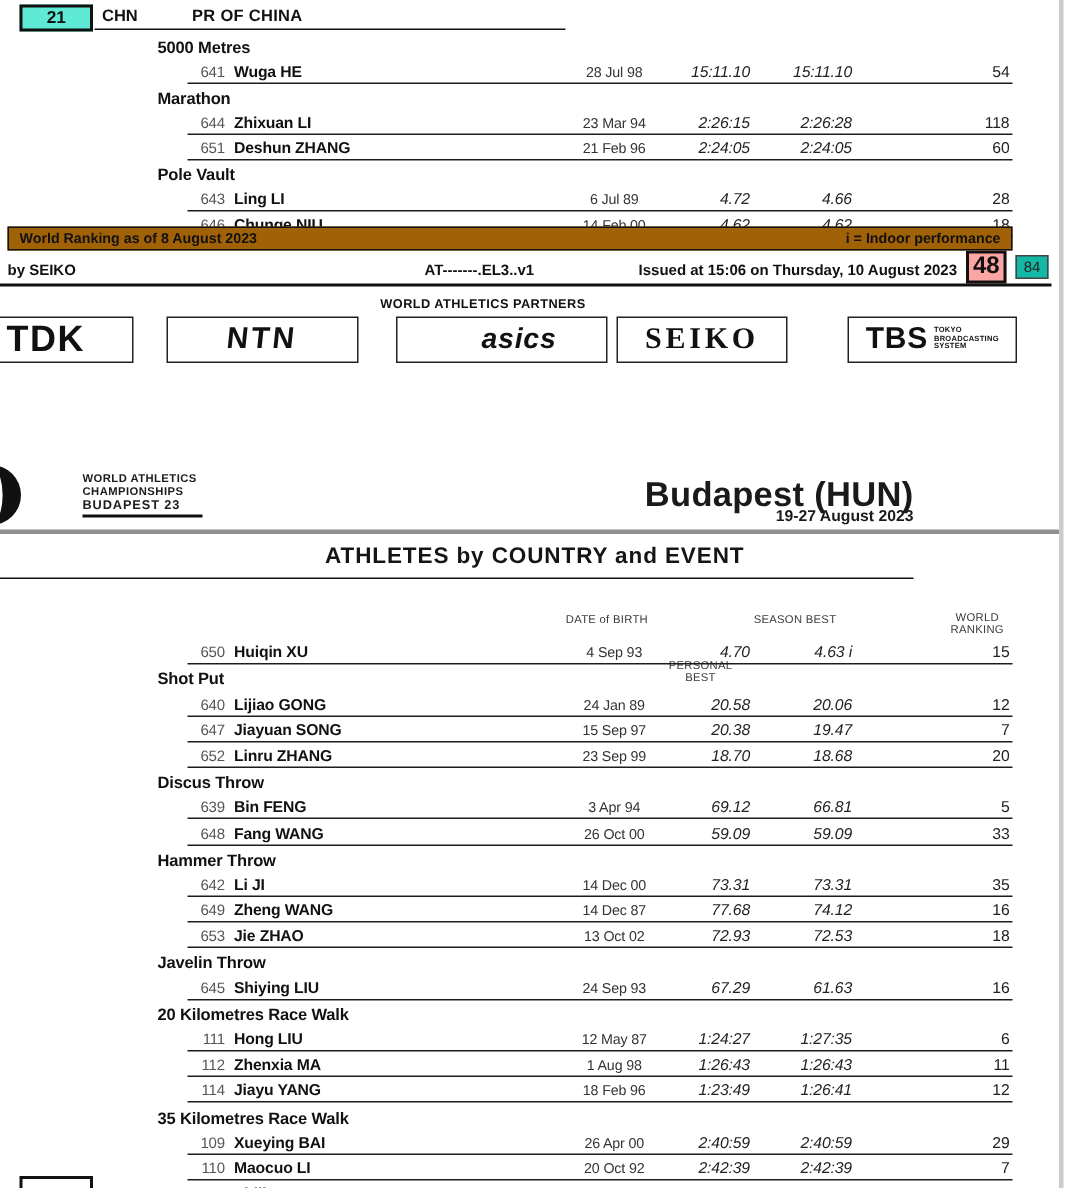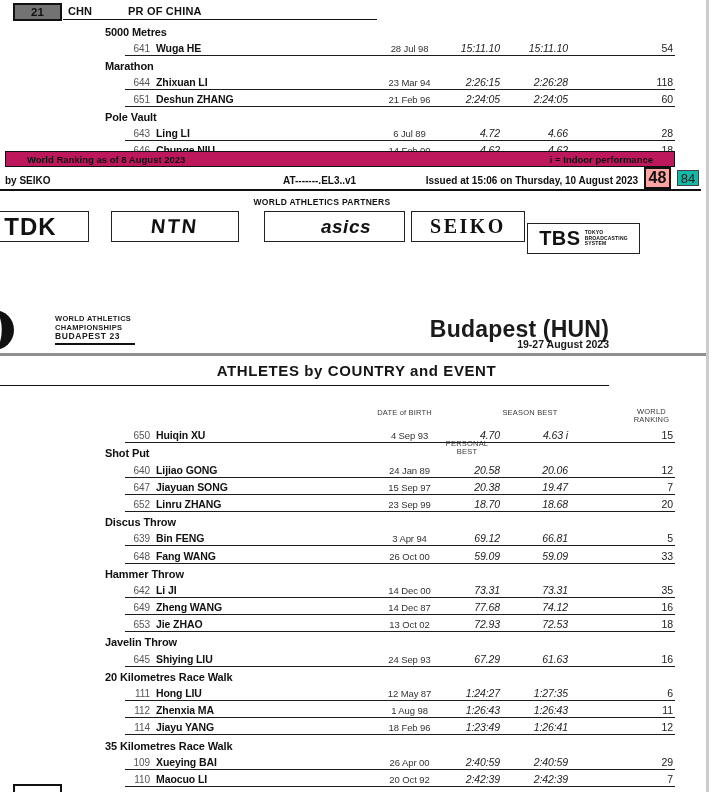--- a/index.html
+++ b/index.html
@@ -16,50 +16,50 @@
   .cell{padding-bottom:1px;white-space:nowrap;letter-spacing:-0.1px;}
   .cell-bib{text-align:right;font-size:10px;color:#555;}
   .cell-name{padding-left:6px;font-weight:bold;font-size:10.5px;color:#111;}
   .cell-dob{text-align:center;font-size:9.5px;color:#333;}
   .cell-pb,.cell-sb{text-align:right;font-size:10.5px;color:#222;font-style:italic;}
   .cell-wr{text-align:right;font-size:10.5px;color:#222;padding-right:2px;}
   #p2-table .t-row,#p2-table .sec-head{height:16.2px;}
 
   
   #p1-rankbox{position:absolute;left:13px;top:3px;width:45px;height:14px;border:2px solid #111;
-              display:flex;align-items:center;justify-content:center;font-weight:bold;font-size:11.5px;background:#737373;}
+              display:flex;align-items:center;justify-content:center;font-weight:bold;font-size:11.5px;background:#5eead4;}
   #p1-code{position:absolute;left:68px;top:5px;font-weight:bold;font-size:11px;}
   #p1-country{position:absolute;left:128px;top:5px;font-weight:bold;font-size:11px;letter-spacing:0.2px;}
   #p1-hline{position:absolute;left:63px;top:19px;width:314px;border-top:1.6px solid #111;}
   #p1-table{left:105px;top:22px;}
 
   
   #legend-box{position:absolute;left:5px;top:151px;width:670px;height:16px;border:1.6px solid #111;
-              display:flex;justify-content:space-between;align-items:center;padding:0 21px;
-              font-weight:bold;font-size:9.5px;background:#be185d;box-sizing:border-box;text-align:center;}
+              display:flex;justify-content:space-between;align-items:center;padding:0 7px;
+              font-weight:bold;font-size:9.5px;background:#a16207;box-sizing:border-box;text-align:center;}
   .issue-txt{position:absolute;top:175px;font-weight:bold;font-size:10px;white-space:nowrap;}
   #issue-by{left:5px;}
   #issue-code{left:283px;}
   #issue-text{right:75px;text-align:center;}
   #page-num{position:absolute;left:644px;top:167px;width:23px;height:18px;border:2.4px solid #111;
             display:flex;align-items:center;justify-content:center;font-weight:bold;font-size:16px;background:#fca5a5;}
   #page-total{position:absolute;left:677px;top:170px;width:20px;height:14px;border:1.2px solid #444;
-              display:flex;align-items:center;justify-content:center;font-size:13px;color:#222;background:#14b8a6;}
+              display:flex;align-items:center;justify-content:center;font-size:10px;color:#222;background:#14b8a6;}
   #issue-line{position:absolute;left:0;top:189px;width:701px;border-top:2px solid #111;}
 
   
   #partners-heading{position:absolute;left:222px;top:197px;width:200px;text-align:center;
                     font-weight:bold;font-size:8.5px;letter-spacing:0.3px;color:#111;}
   .logo-box{position:absolute;top:211px;height:29px;border:1.3px solid #222;background:#fff;
             display:flex;align-items:center;justify-content:center;box-sizing:content-box;}
   #logo-tdk{left:-28px;width:115px;}
   #logo-ntn{left:111px;width:126px;}
   #logo-asics{left:264px;width:116px;padding-left:23px;}
   #logo-seiko{left:411px;width:112px;}
-  #logo-tbs{left:527px;width:111px;margin-top:12px;}
+  #logo-tbs{left:565px;width:111px;}
   .tdk-text{font-weight:800;font-size:24px;letter-spacing:1px;transform:scaleY(1.02);}
   .ntn-text{font-weight:800;font-size:20px;letter-spacing:2px;transform:skewX(-6deg);}
   .asics-text{font-style:italic;font-weight:bold;font-size:19px;letter-spacing:0.5px;}
   .seiko-text{font-family:"Liberation Serif",serif;font-weight:bold;font-size:20px;letter-spacing:2.5px;}
   .tbs-text{font-weight:800;font-size:20px;letter-spacing:0.5px;}
   .tbs-sub{font-size:5px;font-weight:bold;line-height:5.5px;text-align:left;margin-left:4px;letter-spacing:0.2px;}
 
   
   #wa-emblem{position:absolute;left:-32px;top:308px;}
   #wa-logo-text{position:absolute;left:55px;top:315px;font-size:7.5px;font-weight:bold;

